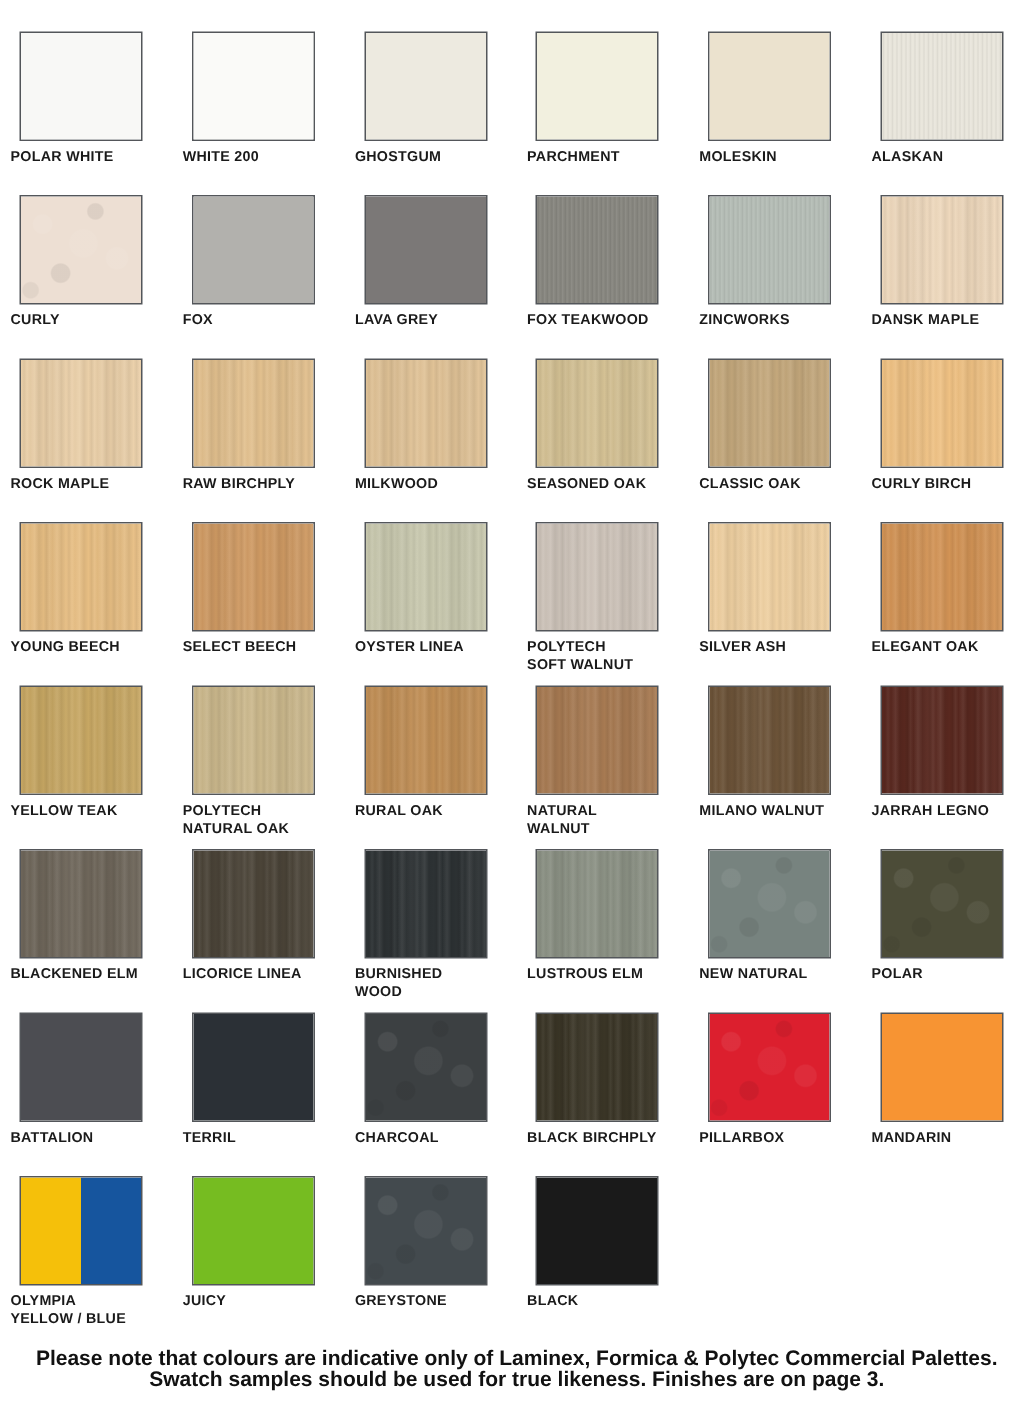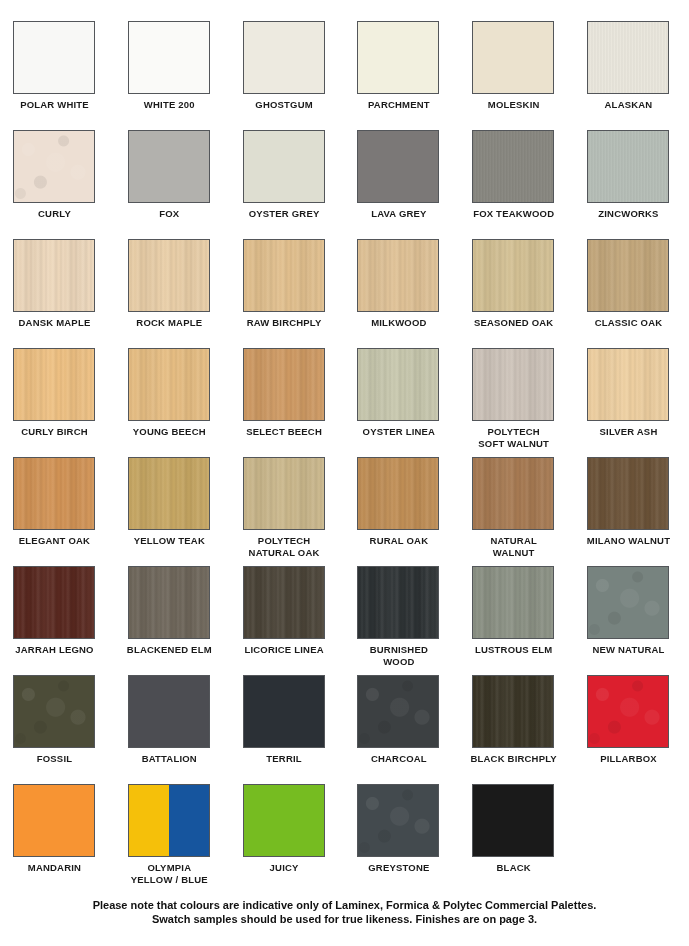--- a/index.html
+++ b/index.html
@@ -99,37 +99,37 @@
     inset: 0;
     display: flex;
   }
   .chip-split > span { display: block; height: 100%; }
   .swatch-label {
     position: absolute;
     left: 0;
     top: 78px;
     width: 95px;
     margin-left: -6px;
-    text-align: center;
+    text-align: left;
     font-family: "Liberation Sans", sans-serif;
     font-size: 9.5px;
     font-weight: bold;
     line-height: 11.5px;
     letter-spacing: 0.2px;
     color: #1a1a1a;
     white-space: pre-line;
   }
   #footer-note {
     position: absolute;
     left: 0;
     top: 898px;
     width: 689px;
     text-align: center;
     font-family: "Liberation Sans", sans-serif;
-    font-size: 11px;
+    font-size: 14px;
     font-weight: bold;
     line-height: 14px;
     color: #111111;
   }
   #footer-note div { display: block; }
 </style>
 </head>
 <body>
 
 <div id="swatch-page">
@@ -186,27 +186,20 @@
       </div>
       <div class="swatch-cell">
         <div class="swatch-chip grain-none">
           <div class="chip-fill" style="background: rgb(178, 177, 173);"></div>
           <div class="chip-grain"></div>
         </div>
         <div class="swatch-label">FOX</div>
       </div>
       <div class="swatch-cell">
         <div class="swatch-chip grain-none">
-          <div class="chip-fill" style="background: rgb(222, 222, 209);"></div>
-          <div class="chip-grain"></div>
-        </div>
-        <div class="swatch-label">OYSTER GREY</div>
-      </div>
-      <div class="swatch-cell">
-        <div class="swatch-chip grain-none">
           <div class="chip-fill" style="background: rgb(123, 120, 119);"></div>
           <div class="chip-grain"></div>
         </div>
         <div class="swatch-label">LAVA GREY</div>
       </div>
       <div class="swatch-cell">
         <div class="swatch-chip grain-linear">
           <div class="chip-fill" style="background: rgb(135, 134, 127);"></div>
           <div class="chip-grain"></div>
         </div>
@@ -389,21 +382,21 @@
           <div class="chip-fill" style="background: rgb(119, 131, 127);"></div>
           <div class="chip-grain"></div>
         </div>
         <div class="swatch-label">NEW NATURAL</div>
       </div>
       <div class="swatch-cell">
         <div class="swatch-chip grain-mottle">
           <div class="chip-fill" style="background: rgb(76, 76, 56);"></div>
           <div class="chip-grain"></div>
         </div>
-        <div class="swatch-label">FOSSIL</div>
+        <div class="swatch-label">POLAR</div>
       </div>
       <div class="swatch-cell">
         <div class="swatch-chip grain-none">
           <div class="chip-fill" style="background: rgb(76, 77, 82);"></div>
           <div class="chip-grain"></div>
         </div>
         <div class="swatch-label">BATTALION</div>
       </div>
       <div class="swatch-cell">
         <div class="swatch-chip grain-none">

